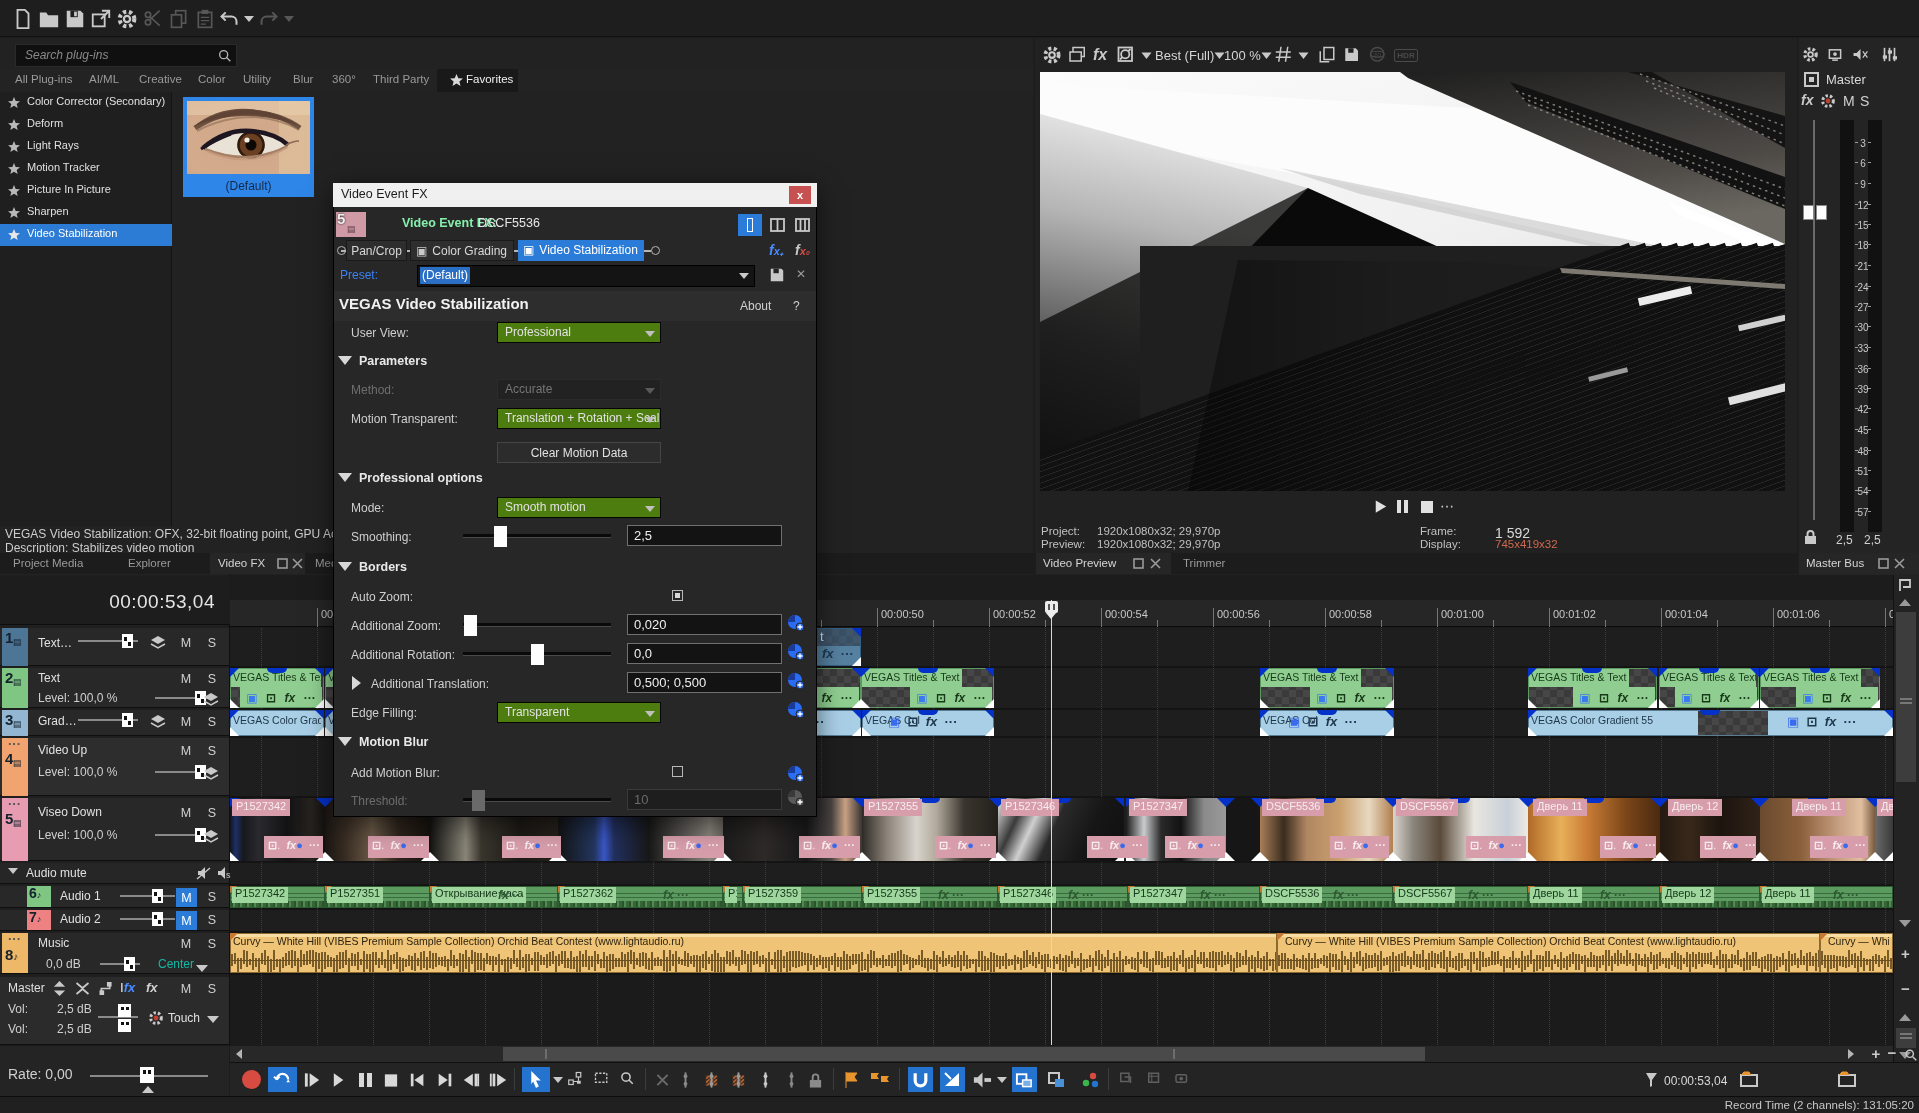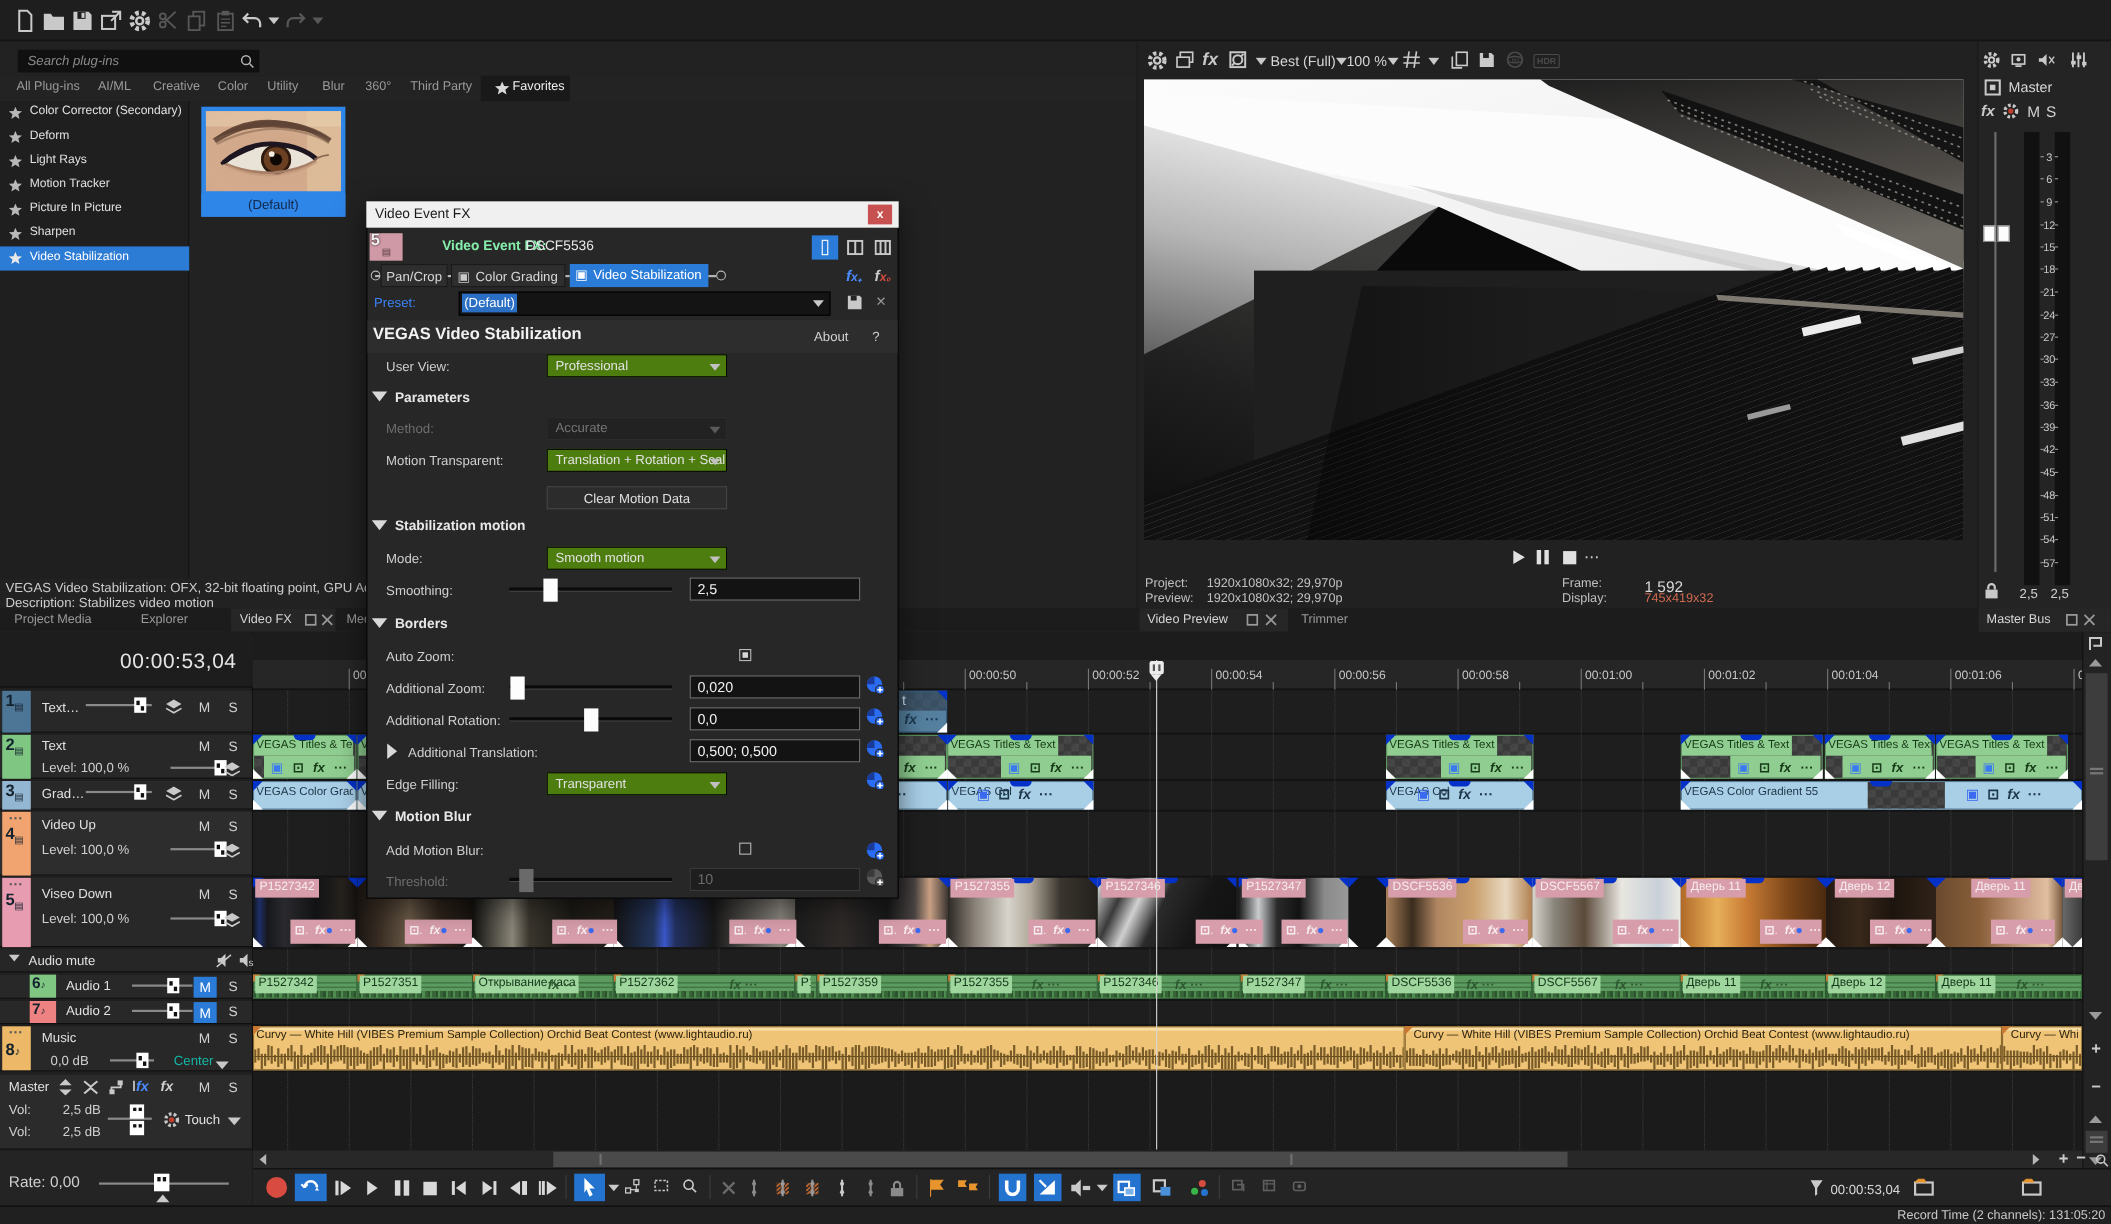--- a/index.html
+++ b/index.html
@@ -2059,21 +2059,21 @@
 <div class="lbl" style="left:351px;top:326px;color:#cfcfcf;z-index:51;">User View:</div>
 <div class="combo" style="left:497px;top:322px;width:164px;height:21px;z-index:51;">Professional<div class="arr"></div></div>
 <div class="tri-d" style="left:338px;top:356px;z-index:51;"></div>
 <div class="sechdr" style="left:359px;top:354px;z-index:51;">Parameters</div>
 <div class="lbl" style="left:351px;top:383px;color:#6e6e6e;z-index:51;">Method:</div>
 <div class="combo dis" style="left:497px;top:379px;width:164px;height:21px;z-index:51;">Accurate<div class="arr"></div></div>
 <div class="lbl" style="left:351px;top:412px;color:#cfcfcf;z-index:51;">Motion Transparent:</div>
 <div class="combo" style="left:497px;top:408px;width:164px;height:21px;z-index:51;">Translation + Rotation + Scal<div class="arr"></div></div>
 <div class="abs" style="left:497px;top:442px;width:164px;height:21px;background:#2c2c2c;border:1px solid #454545;color:#e0e0e0;font-size:12px;text-align:center;line-height:20px;z-index:51;">Clear Motion Data</div>
 <div class="tri-d" style="left:338px;top:473px;z-index:51;"></div>
-<div class="sechdr" style="left:359px;top:471px;z-index:51;">Stabilization motion</div>
+<div class="sechdr" style="left:359px;top:471px;z-index:51;">Professional options</div>
 <div class="lbl" style="left:351px;top:501px;color:#cfcfcf;z-index:51;">Mode:</div>
 <div class="combo" style="left:497px;top:497px;width:164px;height:21px;z-index:51;">Smooth motion<div class="arr"></div></div>
 <div class="lbl" style="left:351px;top:530px;color:#cfcfcf;z-index:51;">Smoothing:</div>
 <div class="slider" style="left:463px;top:526px;width:148px;height:21px;z-index:51;">
     <div class="tr"></div>
     <div class="hd" style="left:31px;background:#fdfdfd;"></div>
   </div>
 <div class="inp" style="left:627px;top:525px;width:155px;height:21px;z-index:51;">2,5</div>
 <div class="tri-d" style="left:338px;top:562px;z-index:51;"></div>
 <div class="sechdr" style="left:359px;top:560px;z-index:51;">Borders</div>

